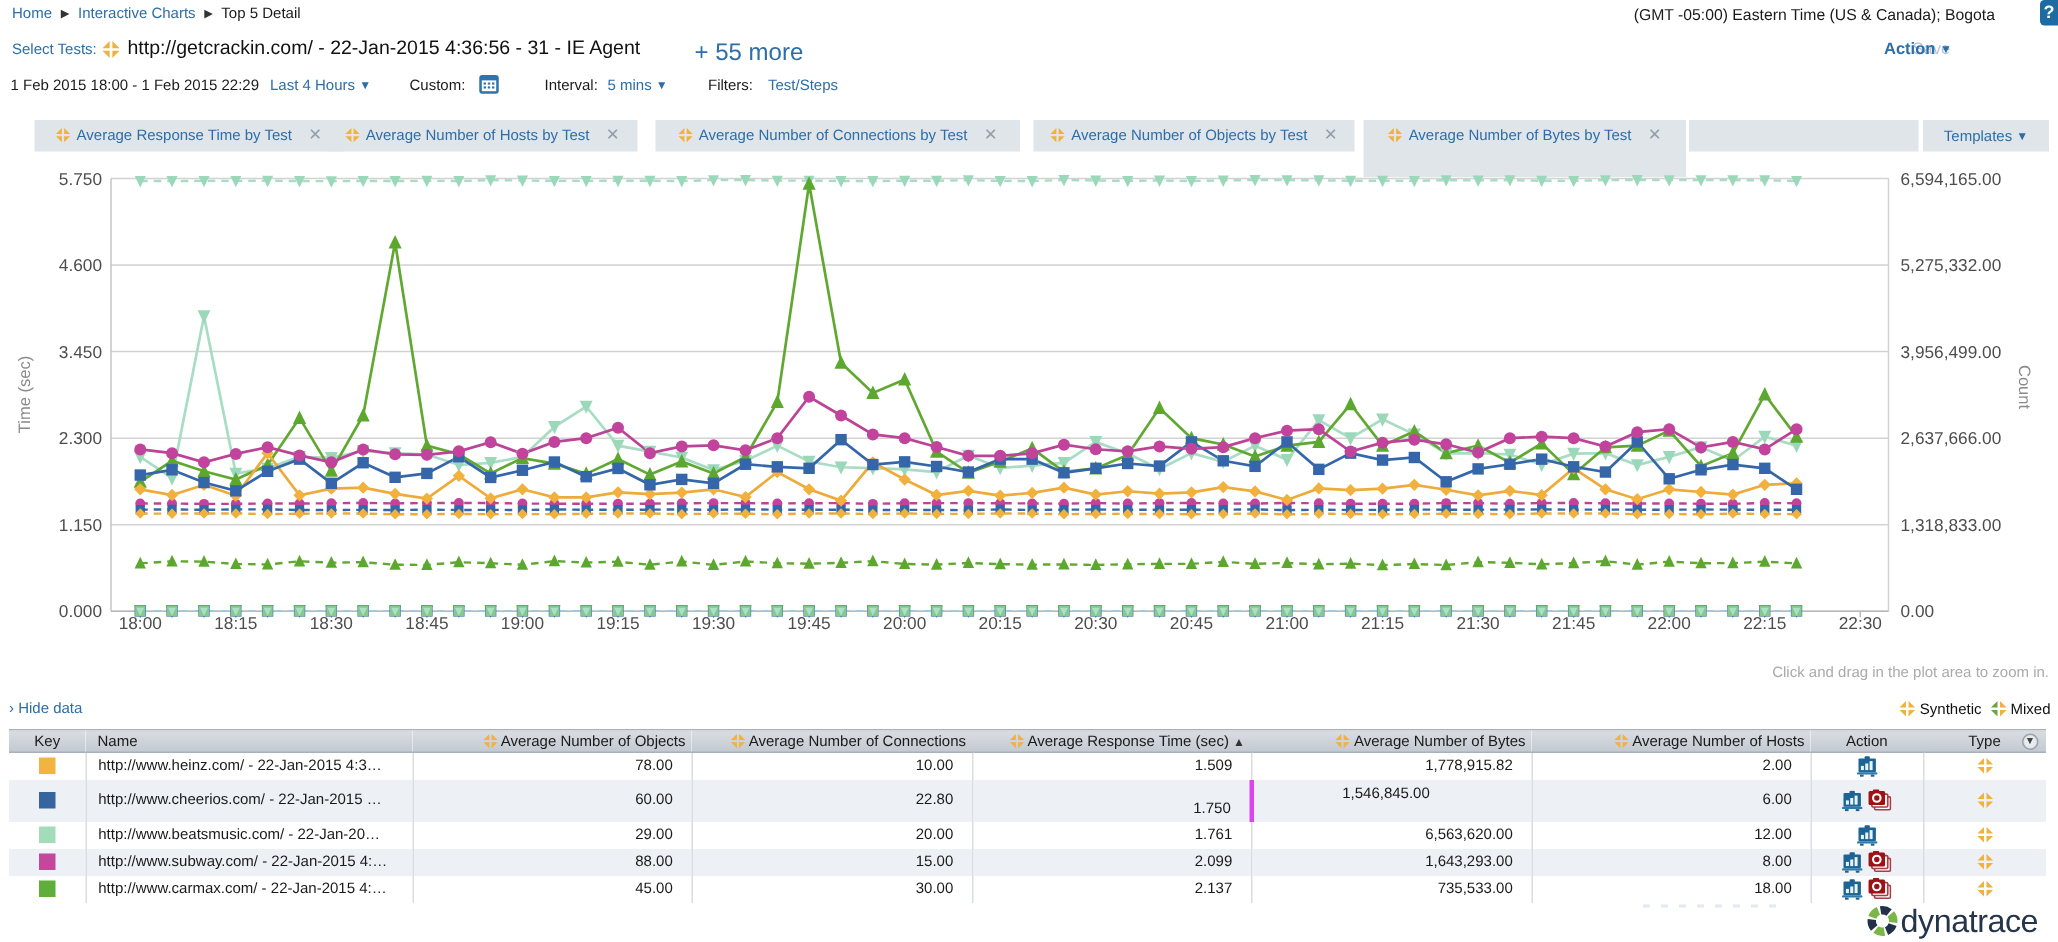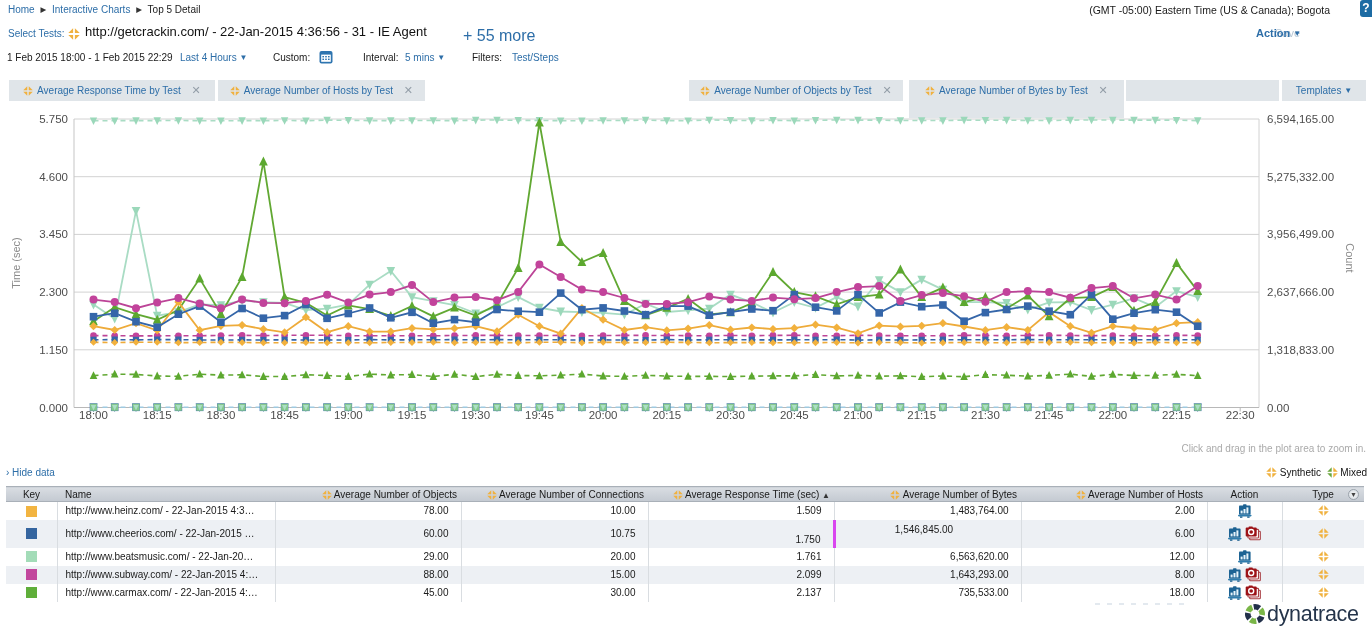--- a/index.html
+++ b/index.html
@@ -35,32 +35,38 @@
       <rect x="3.4" y="8.6" width="1.6" height="1.4" fill="#2e75b0"></rect>
       <rect x="6.2" y="8.6" width="1.6" height="1.4" fill="#2e75b0"></rect>
       <rect x="9" y="8.6" width="1.6" height="1.4" fill="#2e75b0"></rect>
     </svg></div>
 <div style="position:absolute;left:363px;top:52px;font-size:10px;color:#1a1a1a">Interval:</div>
 <div class="b" style="position:absolute;left:405px;top:52px;font-size:10px;white-space:nowrap">5 mins <span style="font-size:8px;vertical-align:1px">▼</span></div>
 <div style="position:absolute;left:472px;top:52px;font-size:10px;color:#1a1a1a">Filters:</div>
 <div class="b" style="position:absolute;left:512px;top:52px;font-size:10px">Test/Steps</div>
 <div style="position:absolute;left:0;top:80px;width:1372px;height:21px">
     <div style="position:absolute;left:1126px;top:0;width:153px;height:21px;background:#e0e5e9"></div>
-    <div style="position:absolute;left:9px;top:0;width:206px;height:21px;background:#e0e5e9;font-size:10px;color:#2d6ea8;white-space:nowrap;line-height:21px;text-align:center"><svg width="10" height="10" viewBox="0 0 12 12" style="vertical-align:-2px">
+    <div style="position:absolute;left:23px;top:0;width:206px;height:21px;background:#e0e5e9;font-size:10px;color:#2d6ea8;white-space:nowrap;line-height:21px;text-align:center"><svg width="10" height="10" viewBox="0 0 12 12" style="vertical-align:-2px">
         <polygon points="0.3,5.1 5.1,0.3 5.1,5.1" fill="#f0b13e"></polygon>
         <polygon points="0.3,6.9 5.1,11.7 5.1,6.9" fill="#f0b13e"></polygon>
         <polygon points="11.7,5.1 6.9,0.3 6.9,5.1" fill="#f0b13e"></polygon>
         <polygon points="11.7,6.9 6.9,11.7 6.9,6.9" fill="#f0b13e"></polygon>
       </svg> <span style="margin:0 1px">Average Response Time by Test</span> <span style="color:#939ea8;font-size:11px;margin-left:7px">✕</span></div>
     <div style="position:absolute;left:218px;top:0;width:207px;height:21px;background:#e0e5e9;font-size:10px;color:#2d6ea8;white-space:nowrap;line-height:21px;text-align:center"><svg width="10" height="10" viewBox="0 0 12 12" style="vertical-align:-2px">
         <polygon points="0.3,5.1 5.1,0.3 5.1,5.1" fill="#f0b13e"></polygon>
         <polygon points="0.3,6.9 5.1,11.7 5.1,6.9" fill="#f0b13e"></polygon>
         <polygon points="11.7,5.1 6.9,0.3 6.9,5.1" fill="#f0b13e"></polygon>
         <polygon points="11.7,6.9 6.9,11.7 6.9,6.9" fill="#f0b13e"></polygon>
       </svg> <span style="margin:0 1px">Average Number of Hosts by Test</span> <span style="color:#939ea8;font-size:11px;margin-left:7px">✕</span></div>
+    <div style="position:absolute;left:437px;top:0;width:243px;height:21px;background:#e0e5e9;font-size:10px;color:#2d6ea8;white-space:nowrap;line-height:21px;text-align:center"><svg width="10" height="10" viewBox="0 0 12 12" style="vertical-align:-2px">
+        <polygon points="0.3,5.1 5.1,0.3 5.1,5.1" fill="#f0b13e"></polygon>
+        <polygon points="0.3,6.9 5.1,11.7 5.1,6.9" fill="#f0b13e"></polygon>
+        <polygon points="11.7,5.1 6.9,0.3 6.9,5.1" fill="#f0b13e"></polygon>
+        <polygon points="11.7,6.9 6.9,11.7 6.9,6.9" fill="#f0b13e"></polygon>
+      </svg> <span style="margin:0 1px">Average Number of Connections by Test</span> <span style="color:#939ea8;font-size:11px;margin-left:7px">✕</span></div>
     <div style="position:absolute;left:689px;top:0;width:214px;height:21px;background:#e0e5e9;font-size:10px;color:#2d6ea8;white-space:nowrap;line-height:21px;text-align:center"><svg width="10" height="10" viewBox="0 0 12 12" style="vertical-align:-2px">
         <polygon points="0.3,5.1 5.1,0.3 5.1,5.1" fill="#f0b13e"></polygon>
         <polygon points="0.3,6.9 5.1,11.7 5.1,6.9" fill="#f0b13e"></polygon>
         <polygon points="11.7,5.1 6.9,0.3 6.9,5.1" fill="#f0b13e"></polygon>
         <polygon points="11.7,6.9 6.9,11.7 6.9,6.9" fill="#f0b13e"></polygon>
       </svg> <span style="margin:0 1px">Average Number of Objects by Test</span> <span style="color:#939ea8;font-size:11px;margin-left:7px">✕</span></div>
     <div style="position:absolute;left:909px;top:0;width:215px;height:38px;background:#e0e5e9;font-size:10px;color:#2d6ea8;white-space:nowrap;line-height:21px;text-align:center"><svg width="10" height="10" viewBox="0 0 12 12" style="vertical-align:-2px">
         <polygon points="0.3,5.1 5.1,0.3 5.1,5.1" fill="#f0b13e"></polygon>
         <polygon points="0.3,6.9 5.1,11.7 5.1,6.9" fill="#f0b13e"></polygon>
         <polygon points="11.7,5.1 6.9,0.3 6.9,5.1" fill="#f0b13e"></polygon>
@@ -945,21 +951,21 @@
           </svg> Average Number of Hosts</th>
         <th style="background:linear-gradient(#d9dde2,#c3c9d1);border-top:1px solid #a9b0b8;border-bottom:1px solid #a9b0b8;height:15px;padding:0 4px;font-weight:normal;white-space:nowrap;overflow:hidden;text-align:center">Action</th>
         <th style="background:linear-gradient(#d9dde2,#c3c9d1);border-top:1px solid #a9b0b8;border-bottom:1px solid #a9b0b8;height:15px;padding:0 4px;font-weight:normal;white-space:nowrap;overflow:hidden;text-align:center">Type <span style="position:absolute;margin-left:14px;width:11px;height:11px;background:radial-gradient(#f4f6f8,#d7dce1);border:1px solid #9aa2ab;border-radius:50%;font-size:7px;line-height:10px;color:#444;display:inline-block">▼</span></th>
       </tr>
       <tr style="background:#ffffff">
         <td style="border-right:1px solid #d9dde1;height:18px;padding:0 12px 0 4px;white-space:nowrap;overflow:hidden;text-align:center;padding:0"><span style="display:inline-block;width:11px;height:11px;background:#f2b441;vertical-align:middle"></span></td>
         <td style="border-right:1px solid #d9dde1;height:18px;padding:0 12px 0 4px;white-space:nowrap;overflow:hidden;text-align:left;padding-left:8px">http://www.heinz.com/ - 22-Jan-2015 4:3…</td>
         <td style="border-right:1px solid #d9dde1;height:18px;padding:0 12px 0 4px;white-space:nowrap;overflow:hidden;text-align:right">78.00</td>
         <td style="border-right:1px solid #d9dde1;height:18px;padding:0 12px 0 4px;white-space:nowrap;overflow:hidden;text-align:right">10.00</td>
         <td style="border-right:1px solid #d9dde1;height:18px;padding:0 12px 0 4px;white-space:nowrap;overflow:hidden;text-align:right">1.509</td>
-        <td style="border-right:1px solid #d9dde1;height:18px;padding:0 12px 0 4px;white-space:nowrap;overflow:hidden;text-align:right">1,483,764.00</td>
+        <td style="border-right:1px solid #d9dde1;height:18px;padding:0 12px 0 4px;white-space:nowrap;overflow:hidden;text-align:right">1,778,915.82</td>
         <td style="border-right:1px solid #d9dde1;height:18px;padding:0 12px 0 4px;white-space:nowrap;overflow:hidden;text-align:right">2.00</td>
         <td style="border-right:1px solid #d9dde1;height:18px;padding:0 12px 0 4px;white-space:nowrap;overflow:hidden;text-align:center;padding:0"><svg width="14" height="14" viewBox="0 0 14 14" style="vertical-align:middle">
             <rect x="5" y="0.2" width="3.6" height="2" rx="0.8" fill="#1d608f"></rect>
             <rect x="1" y="1.6" width="11.6" height="9.2" rx="0.8" fill="#1d6394"></rect>
             <rect x="2.6" y="6.6" width="2" height="2.8" fill="#e8f4fb"></rect>
             <rect x="5.5" y="5" width="2" height="4.4" fill="#e8f4fb"></rect>
             <rect x="8.4" y="3.4" width="2" height="6" fill="#e8f4fb"></rect>
             <rect x="0" y="10.8" width="13.6" height="1.6" rx="0.8" fill="#2e7cad"></rect>
             <rect x="2" y="12.4" width="2.4" height="1.4" fill="#1d608f"></rect>
             <rect x="9.2" y="12.4" width="2.4" height="1.4" fill="#1d608f"></rect>
@@ -968,21 +974,21 @@
             <polygon points="0.3,5.1 5.1,0.3 5.1,5.1" fill="#f0b13e"></polygon>
             <polygon points="0.3,6.9 5.1,11.7 5.1,6.9" fill="#f0b13e"></polygon>
             <polygon points="11.7,5.1 6.9,0.3 6.9,5.1" fill="#f0b13e"></polygon>
             <polygon points="11.7,6.9 6.9,11.7 6.9,6.9" fill="#f0b13e"></polygon>
           </svg></td>
       </tr>
       <tr style="background:#edf0f4">
         <td style="border-right:1px solid #d9dde1;height:18px;padding:0 12px 0 4px;white-space:nowrap;overflow:hidden;text-align:center;padding:0"><span style="display:inline-block;width:11px;height:11px;background:#35659f;vertical-align:middle"></span></td>
         <td style="border-right:1px solid #d9dde1;height:18px;padding:0 12px 0 4px;white-space:nowrap;overflow:hidden;text-align:left;padding-left:8px">http://www.cheerios.com/ - 22-Jan-2015 …</td>
         <td style="border-right:1px solid #d9dde1;height:18px;padding:0 12px 0 4px;white-space:nowrap;overflow:hidden;text-align:right">60.00</td>
-        <td style="border-right:1px solid #d9dde1;height:18px;padding:0 12px 0 4px;white-space:nowrap;overflow:hidden;text-align:right">10.75</td>
+        <td style="border-right:1px solid #d9dde1;height:18px;padding:0 12px 0 4px;white-space:nowrap;overflow:hidden;text-align:right">22.80</td>
         <td style="border-right:3px solid #d946ef;height:18px;padding:12px 12px 0 4px;white-space:nowrap;overflow:hidden;text-align:right">1.750</td>
         <td style="border-right:1px solid #d9dde1;height:28px;padding:0 12px 8px 4px;white-space:nowrap;overflow:hidden;text-align:center">1,546,845.00</td>
         <td style="border-right:1px solid #d9dde1;height:18px;padding:0 12px 0 4px;white-space:nowrap;overflow:hidden;text-align:right">6.00</td>
         <td style="border-right:1px solid #d9dde1;height:18px;padding:0 12px 0 4px;white-space:nowrap;overflow:hidden;text-align:center;padding:0"><svg width="14" height="14" viewBox="0 0 14 14" style="vertical-align:middle">
             <rect x="5" y="0.2" width="3.6" height="2" rx="0.8" fill="#1d608f"></rect>
             <rect x="1" y="1.6" width="11.6" height="9.2" rx="0.8" fill="#1d6394"></rect>
             <rect x="2.6" y="6.6" width="2" height="2.8" fill="#e8f4fb"></rect>
             <rect x="5.5" y="5" width="2" height="4.4" fill="#e8f4fb"></rect>
             <rect x="8.4" y="3.4" width="2" height="6" fill="#e8f4fb"></rect>
             <rect x="0" y="10.8" width="13.6" height="1.6" rx="0.8" fill="#2e7cad"></rect>

